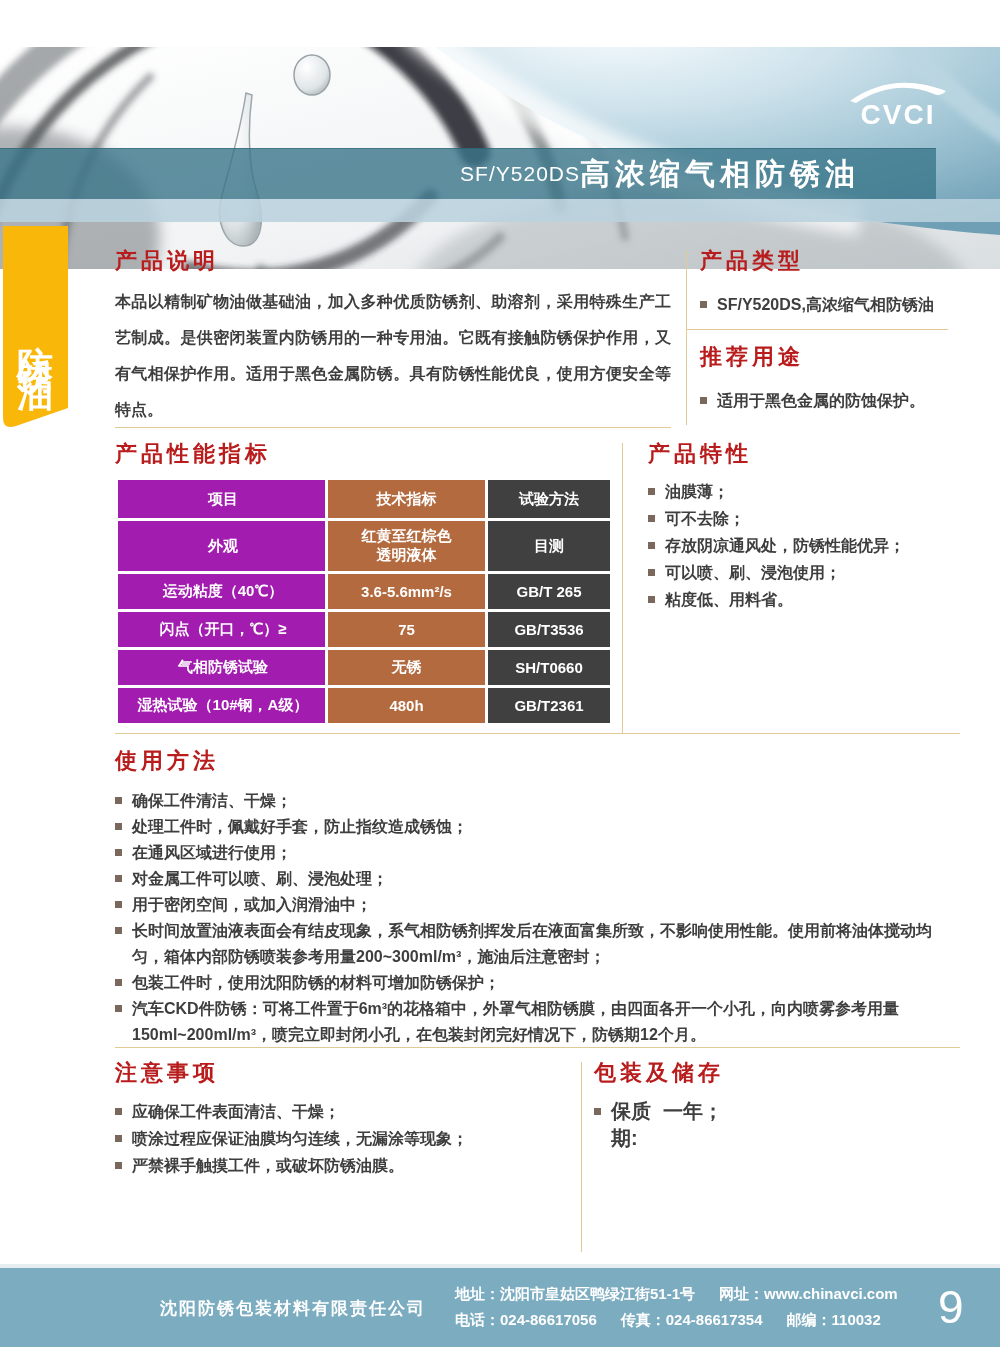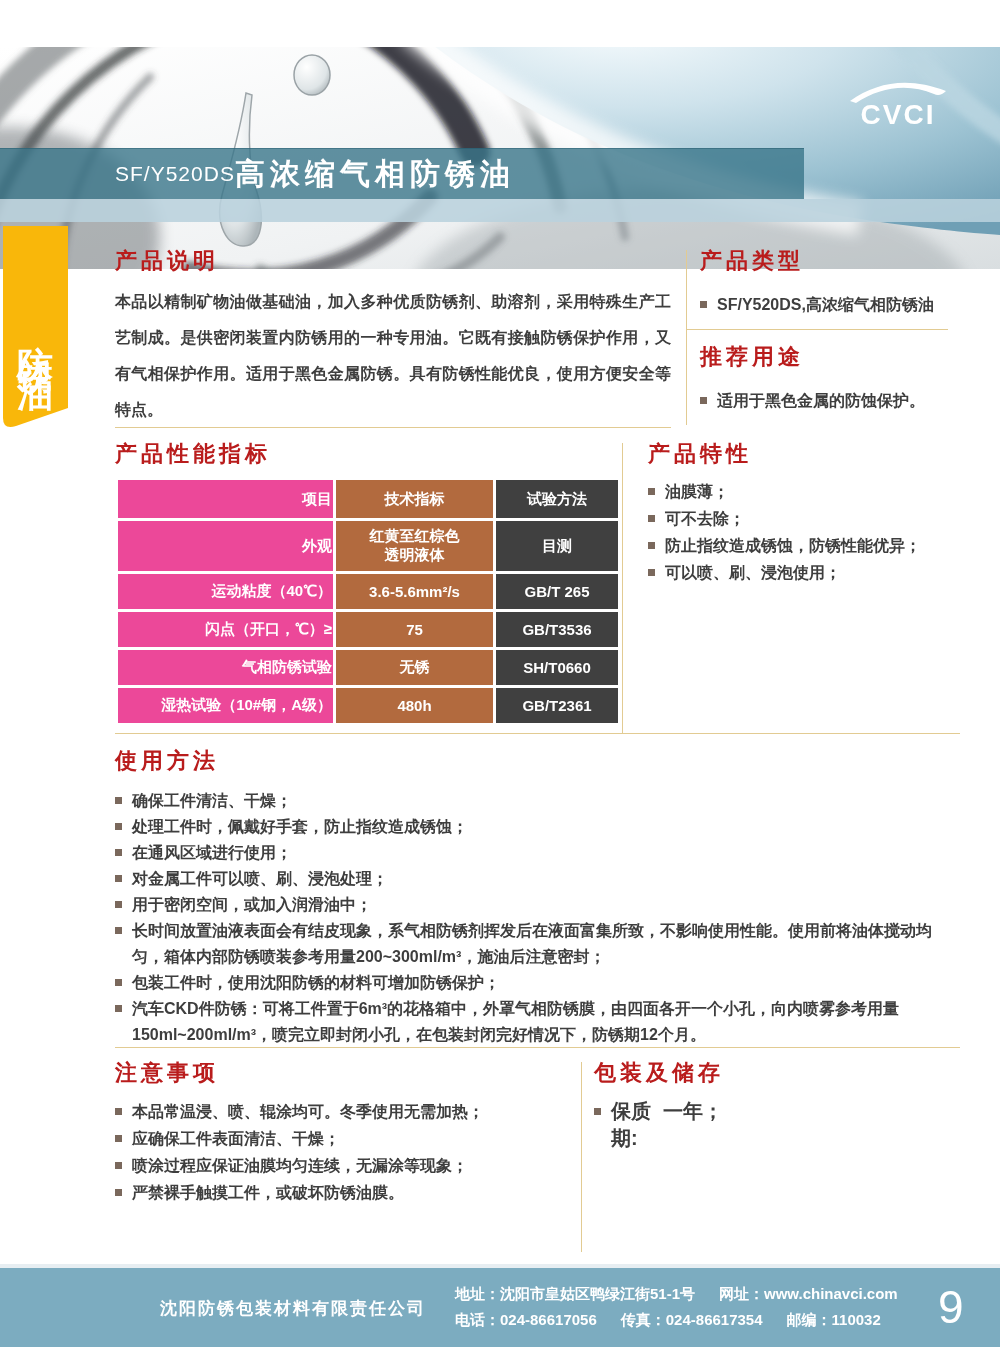--- a/index.html
+++ b/index.html
@@ -6,24 +6,24 @@
   body{width:1000px;height:1347px;position:relative;background:#ffffff;
        font-family:"Liberation Sans",sans-serif;overflow:hidden;}
 
   
   .hero{position:absolute;top:0;left:0;width:1000px;height:222px;overflow:hidden;margin-top:47px;}
   .hero svg.art{position:absolute;top:0;left:0;}
   .logo{position:absolute;top:30px;left:846px;width:104px;text-align:center;color:#fff;}
   .logo .swoosh{display:block;margin:0 auto -2px auto;}
   .logo .logo-text{font-size:28px;font-weight:bold;letter-spacing:2px;line-height:1;}
 
-  .bar-teal{position:absolute;top:148px;left:0;width:804px;height:51px;
+  .bar-teal{position:absolute;top:148px;left:0;width:936px;height:51px;
             background:rgba(58,118,138,0.80);border-top:1px solid rgba(36,88,106,0.45);
             box-sizing:border-box;display:flex;align-items:center;
-            justify-content:flex-start;padding:0 76px 0 115px;}
+            justify-content:flex-end;padding:0 76px 0 115px;}
   .bar-teal .model{color:#fff;font-size:21px;letter-spacing:1px;}
   .bar-teal .title{color:#fff;font-size:30px;font-weight:bold;letter-spacing:5px;}
   .bar-light{position:absolute;top:199px;left:0;width:1000px;height:23px;
              background:rgba(185,210,221,0.88);}
 
   
   .side-tab{position:absolute;top:226px;left:3px;width:65px;height:204px;}
   .side-tab svg{position:absolute;top:0;left:0;}
   .tab-text{position:absolute;top:20px;left:0;width:65px;text-align:center;
             writing-mode:vertical-rl;color:#fff;font-size:36px;font-weight:bold;
@@ -42,21 +42,21 @@
 
   
   .desc-body{position:absolute;top:284px;left:115px;width:556px;line-height:36px;
              text-align:justify;}
 
   
   table.perf{position:absolute;top:477px;left:115px;border-collapse:separate;
              border-spacing:3px;}
   table.perf td{color:#fff;font-size:15px;font-weight:600;vertical-align:middle;
                 white-space:pre-line;}
-  td.c0{background:#ec4899;width:202px;padding-left:12px;text-align:right;}
+  td.c0{background:#a21caf;width:202px;padding-left:4px;text-align:center;}
   td.c1{background:#b26a3e;width:155px;text-align:center;}
   td.c2{background:#404040;width:120px;text-align:center;}
   tr.rh td{height:36px;} tr.r0 td{height:48px;} tr.rn td{height:33px;}
 
   
   .method-list .bitem{line-height:26px;}
   .method-list .sq{margin-top:9px;}
 
   
   .st-item{display:flex;align-items:flex-start;line-height:27px;color:#3e3e3e;
@@ -206,25 +206,29 @@
   <div class="bitem">
       <span class="sq"></span>
       <span>油膜薄；</span>
     </div>
   <div class="bitem">
       <span class="sq"></span>
       <span>可不去除；</span>
     </div>
   <div class="bitem">
       <span class="sq"></span>
-      <span>防止指纹造成锈蚀，防锈性能优异；</span>
+      <span>存放阴凉通风处，防锈性能优异；</span>
     </div>
   <div class="bitem">
       <span class="sq"></span>
       <span>可以喷、刷、浸泡使用；</span>
+    </div>
+  <div class="bitem">
+      <span class="sq"></span>
+      <span>粘度低、用料省。</span>
     </div>
 </div>
 
 <div class="hline" style="top:733px;left:115px;width:845px;"></div>
 
 <div class="sec-head" style="top:746px;left:115px;">使用方法</div>
 <div class="blist method-list" style="top:788px;left:115px;width:845px;">
   <div class="bitem">
       <span class="sq"></span>
       <span>确保工件清洁、干燥；</span>
@@ -256,24 +260,20 @@
   <div class="bitem">
       <span class="sq"></span>
       <span>汽车CKD件防锈：可将工件置于6m³的花格箱中，外罩气相防锈膜，由四面各开一个小孔，向内喷雾参考用量150ml~200ml/m³，喷完立即封闭小孔，在包装封闭完好情况下，防锈期12个月。</span>
     </div>
 </div>
 
 <div class="hline" style="top:1047px;left:115px;width:845px;"></div>
 
 <div class="sec-head" style="top:1058px;left:115px;">注意事项</div>
 <div class="blist" style="top:1098px;left:115px;width:455px;">
-  <div class="bitem">
-      <span class="sq"></span>
-      <span>本品常温浸、喷、辊涂均可。冬季使用无需加热；</span>
-    </div>
   <div class="bitem">
       <span class="sq"></span>
       <span>应确保工件表面清洁、干燥；</span>
     </div>
   <div class="bitem">
       <span class="sq"></span>
       <span>喷涂过程应保证油膜均匀连续，无漏涂等现象；</span>
     </div>
   <div class="bitem">
       <span class="sq"></span>

